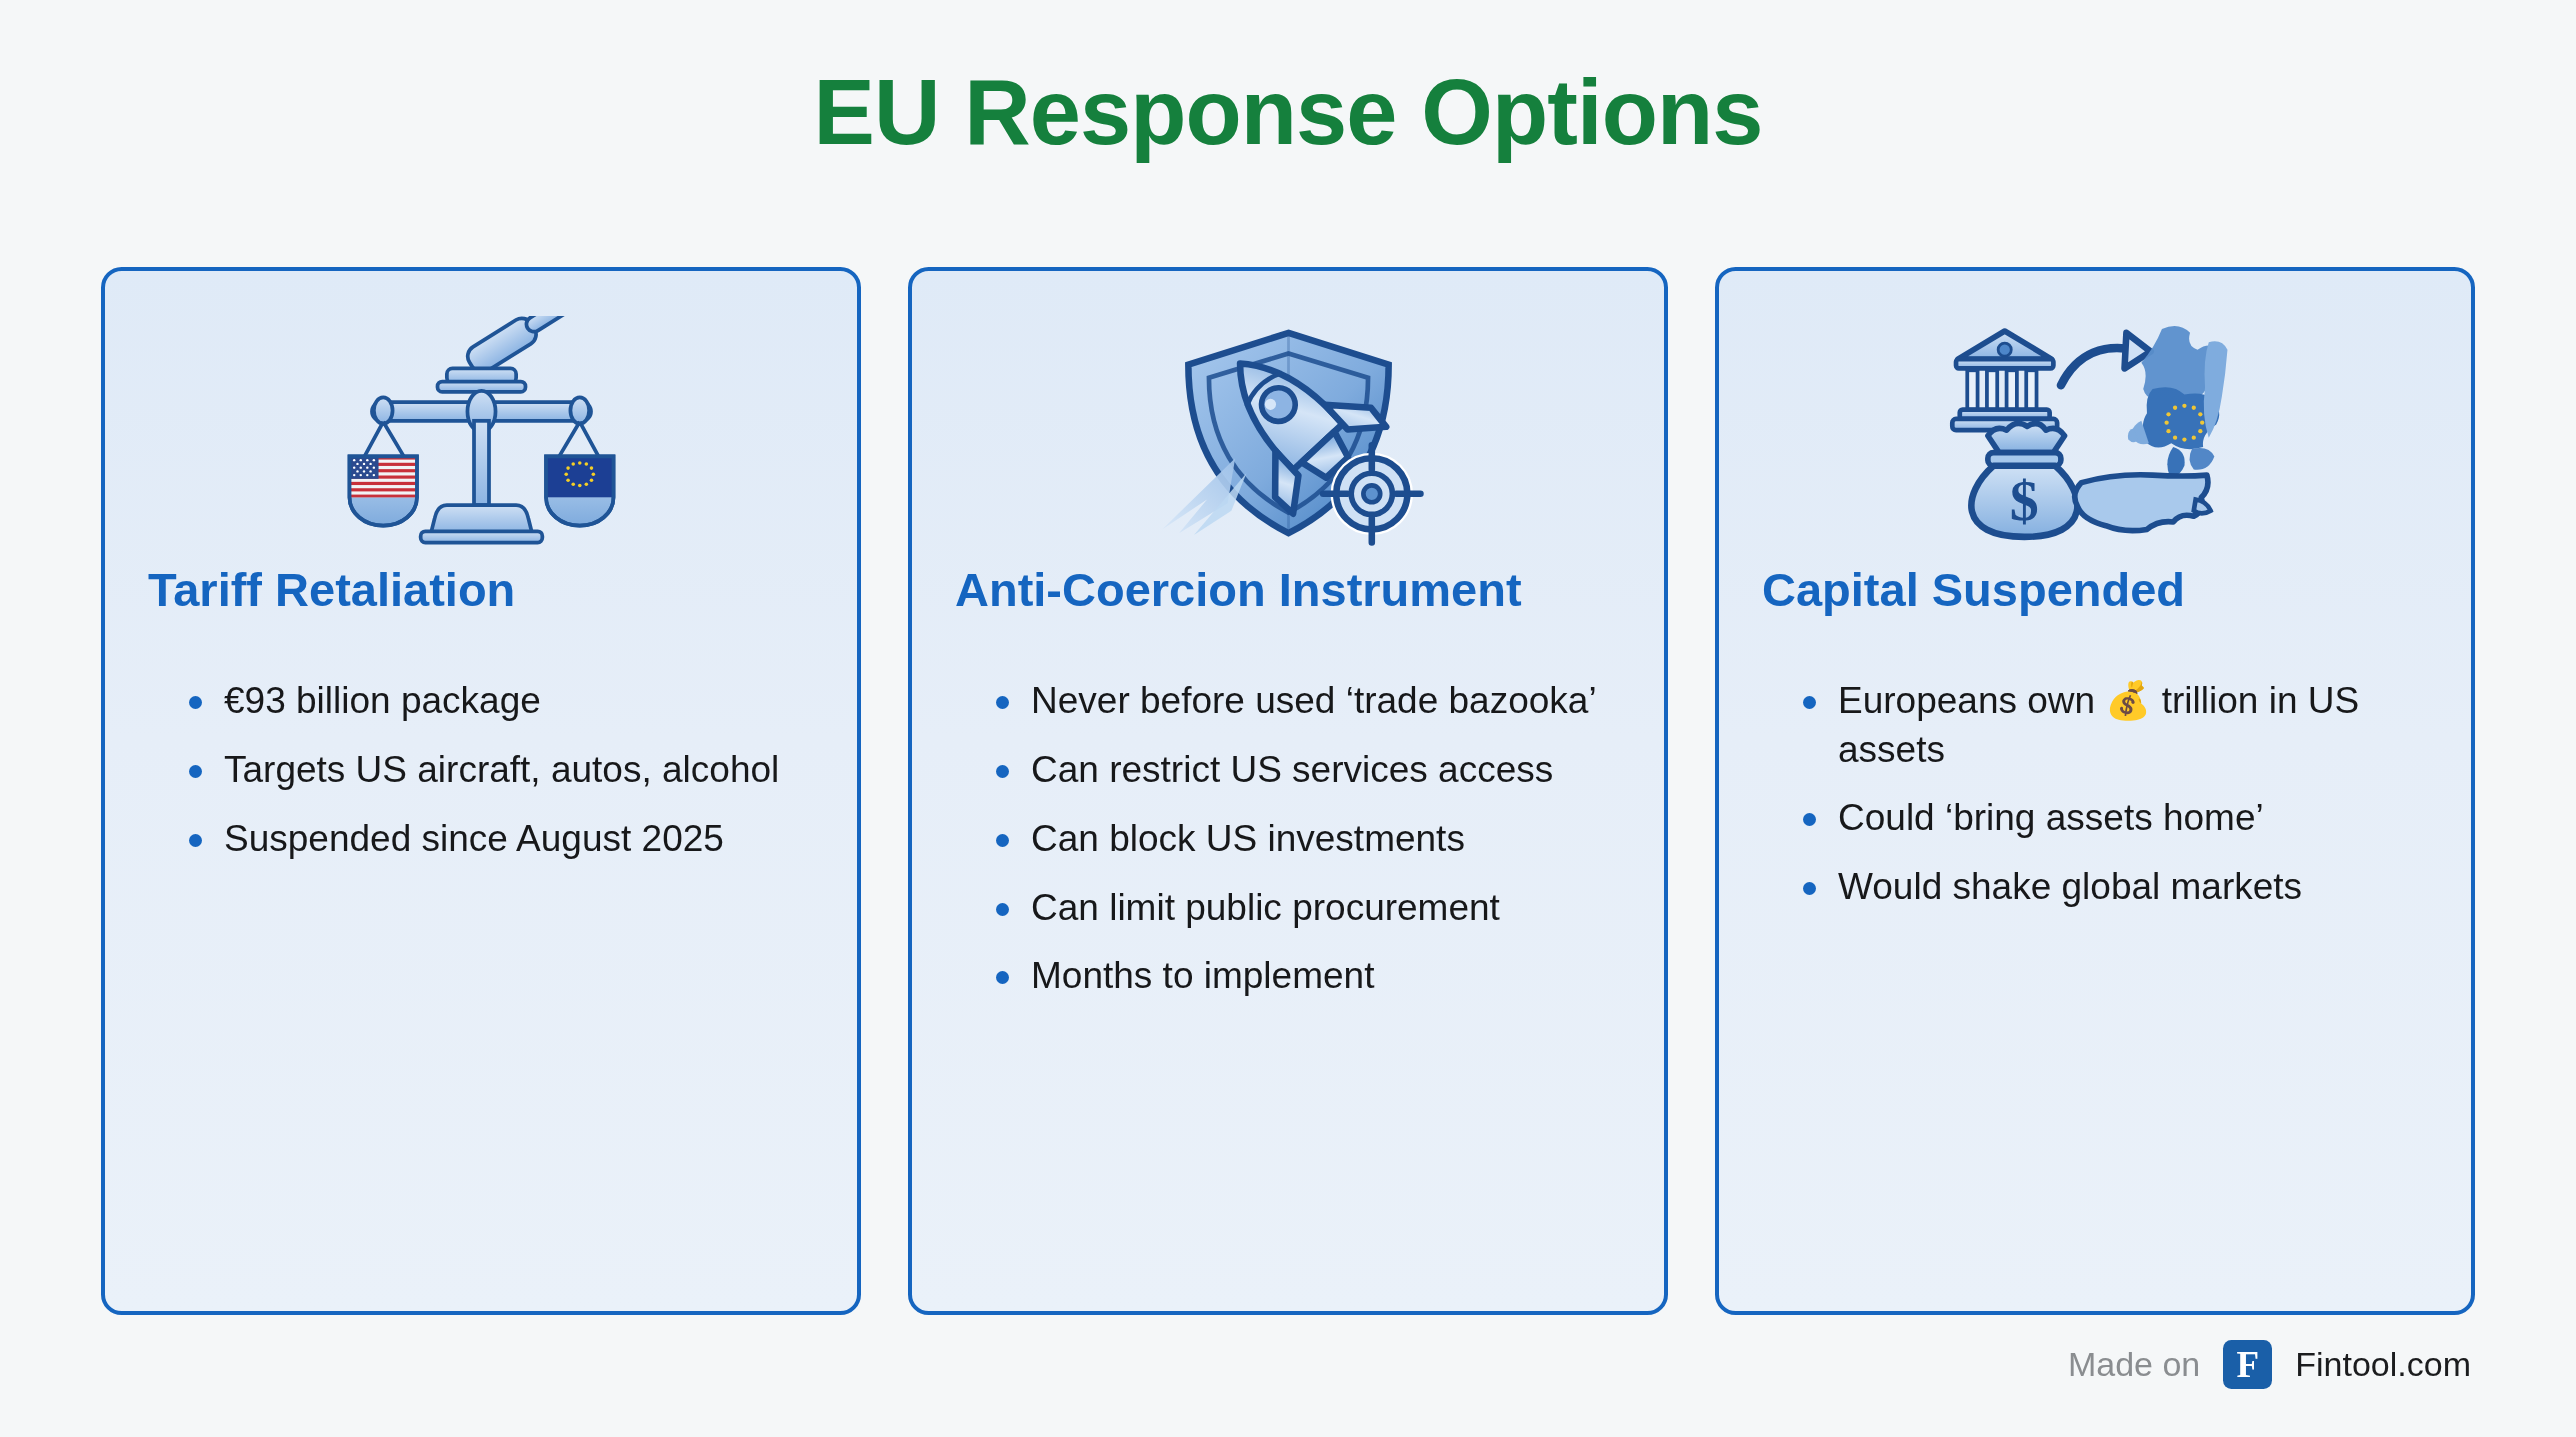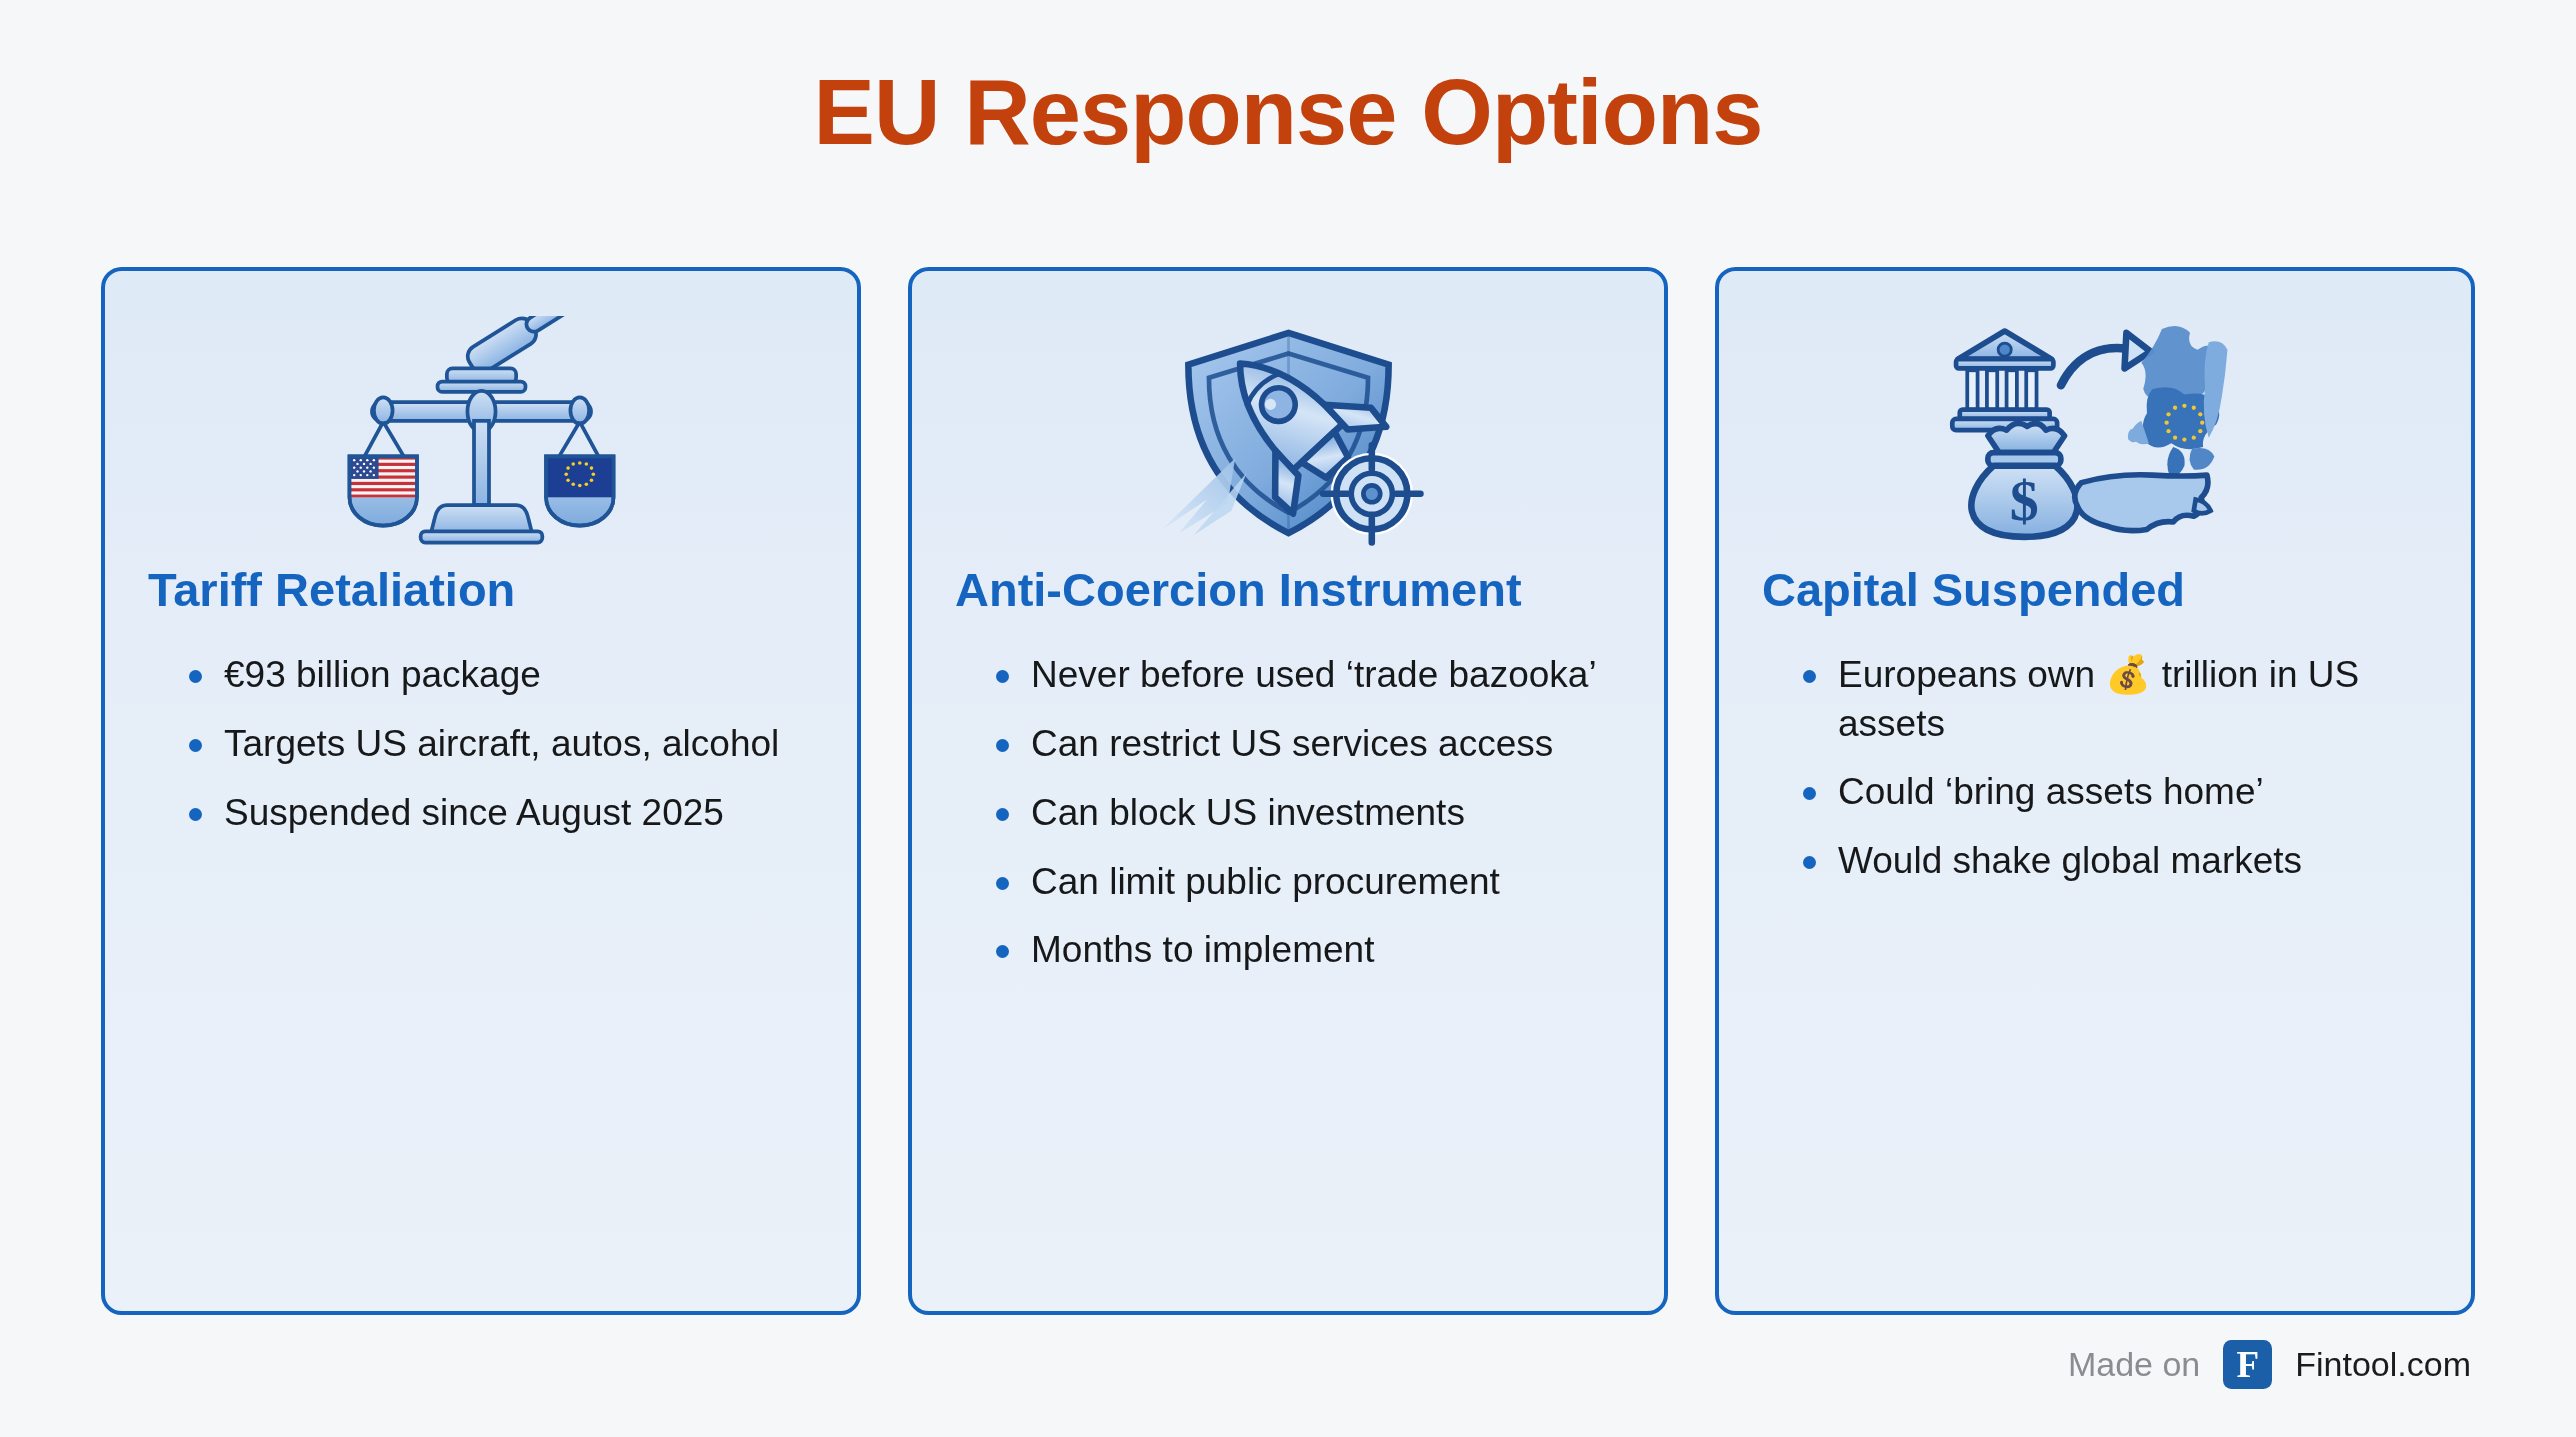--- a/index.html
+++ b/index.html
@@ -18,21 +18,21 @@
 
   
   .page-title {
     position: absolute;
     top: 64px;
     left: 0;
     width: 100%;
     text-align: center;
     font-size: 92px;
     font-weight: bold;
-    color: #c2410c;
+    color: #15803d;
     letter-spacing: -0.9px;
     line-height: 1.05;
   }
 
   
   .card-row {
     position: absolute;
     top: 267px;
     left: 101px;
     width: 2374px;
@@ -73,20 +73,21 @@
     line-height: 1.15;
     margin-bottom: 34px;
     width: 100%;
   }
 
   
   .bullets {
     list-style: none;
     width: 100%;
     padding-left: 39px;
+    margin-top: 26px;
   }
   .bullets li {
     position: relative;
     font-size: 37px;
     line-height: 1.30;
     color: #17181a;
     padding-left: 37px;
     margin-bottom: 20.6px;
   }
   .bullets li::before {

